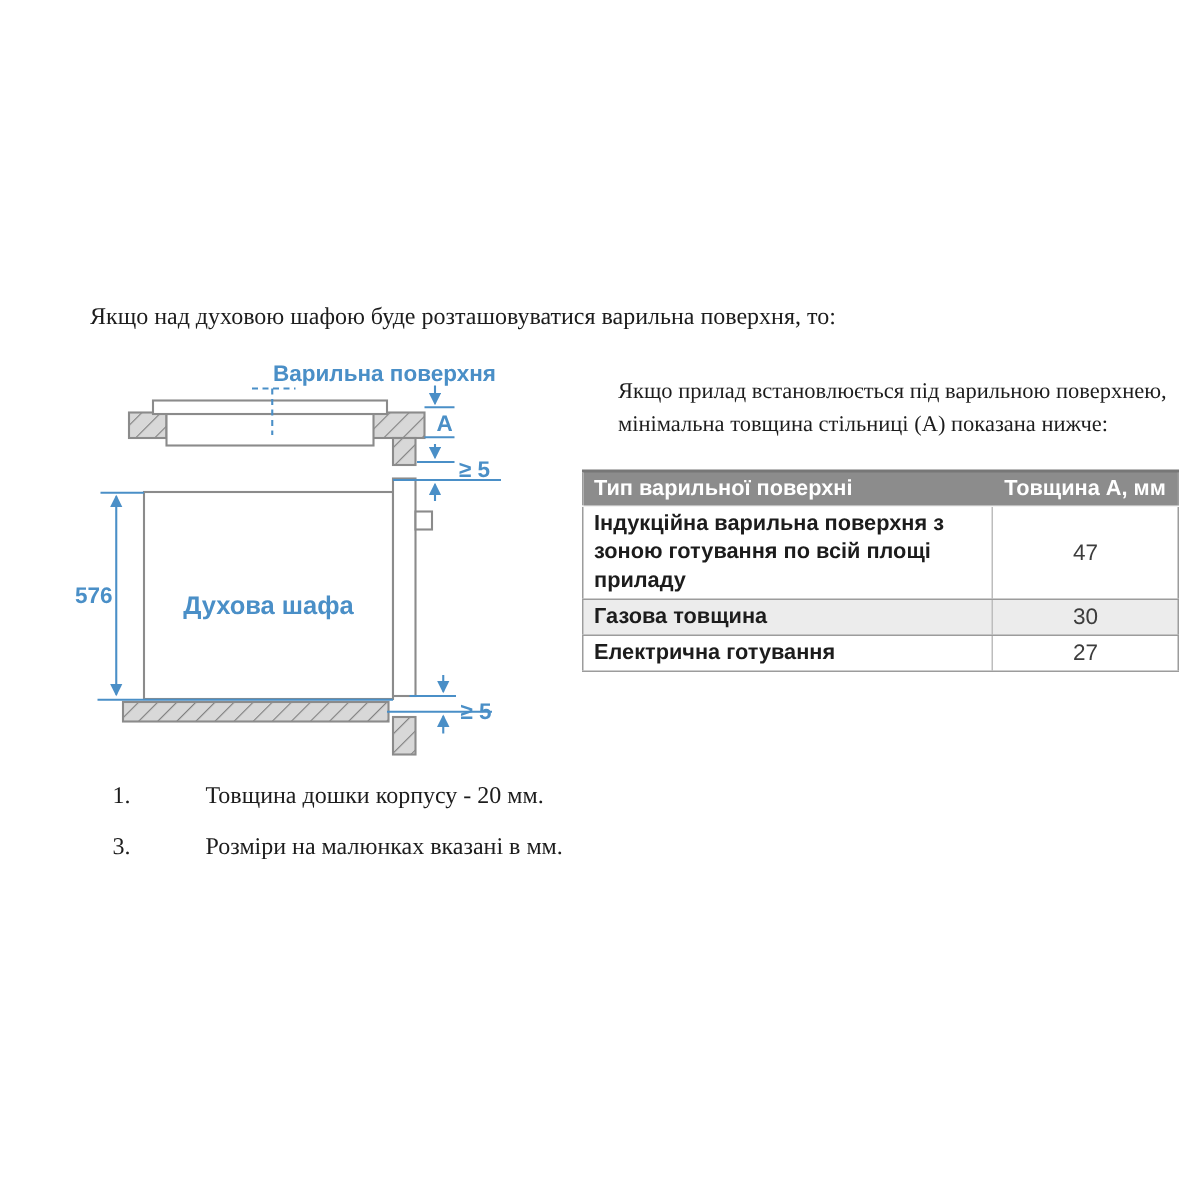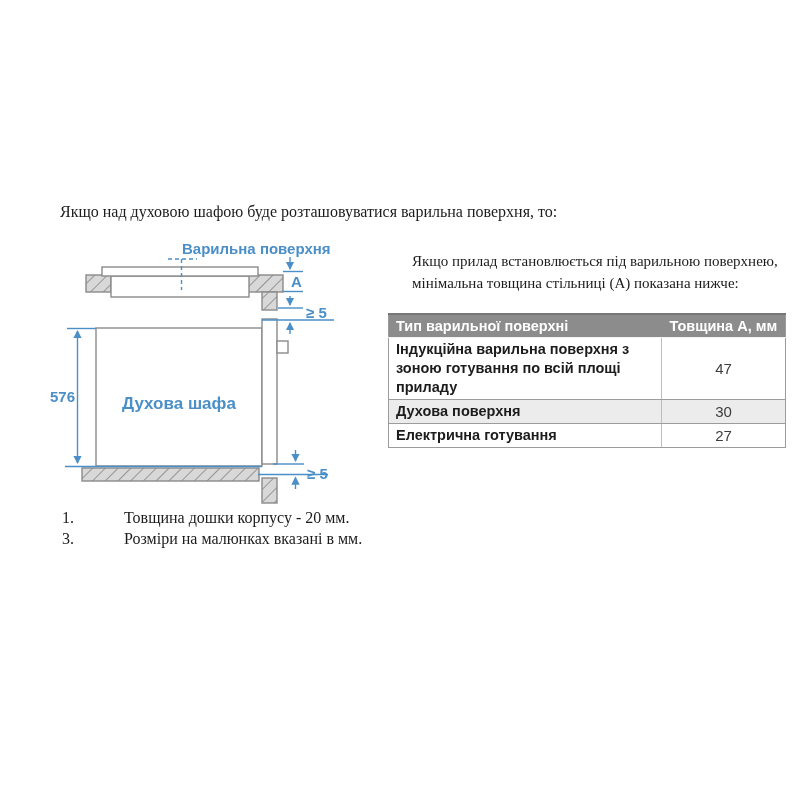--- a/index.html
+++ b/index.html
@@ -31,21 +31,21 @@
              border-right:1px solid var(--table_border); border-bottom:1px solid var(--table_border);}
   .hob-table th{background:var(--table_header_bg); color:var(--table_header_text); font-weight:bold;
              text-align:left; padding:3px 7px; line-height:16px; border-bottom:1px solid #f2f2f2;}
   .hob-table th.col-size{text-align:center;}
   .hob-table td{padding:2px 7px; line-height:19px; border-bottom:1px solid var(--table_border);
              font-weight:bold; vertical-align:middle;}
   .hob-table td.size{border-left:1px solid #bdbdbd; text-align:center; font-weight:normal; color:#3d3d3d; font-size:15px;}
   .hob-table tr.stripe td{background:var(--table_row_stripe);}
   .hob-table col.c1{width:274px;} .hob-table col.c2{width:124px;}
   .notes{position:absolute; left:2px; top:506px; width:794px; font-size:16px;}
-  .notes p{line-height:19px; margin:2px;}
+  .notes p{line-height:19px; margin:15px;}
   .notes .num{display:inline-block; width:62px; margin-left:58px;}
 </style>
 </head>
 <body>
 
 <div class="page">
 
   <p class="intro">Якщо над духовою шафою буде розташовуватися варильна поверхня, то:</p>
 
   <svg class="diagram" viewBox="40 232 320 285" xmlns="http://www.w3.org/2000/svg">
@@ -129,21 +129,21 @@
         <th>Тип варильної поверхні</th>
         <th class="col-size">Товщина А, мм</th>
       </tr>
     </thead>
     <tbody>
       <tr>
         <td>Індукційна варильна поверхня з зоною готування по всій площі приладу</td>
         <td class="size">47</td>
       </tr>
       <tr class="stripe">
-        <td>Духова поверхня</td>
+        <td>Газова товщина</td>
         <td class="size">30</td>
       </tr>
       <tr>
         <td>Електрична готування</td>
         <td class="size">27</td>
       </tr>
     </tbody>
   </table>
 
   <div class="notes">

